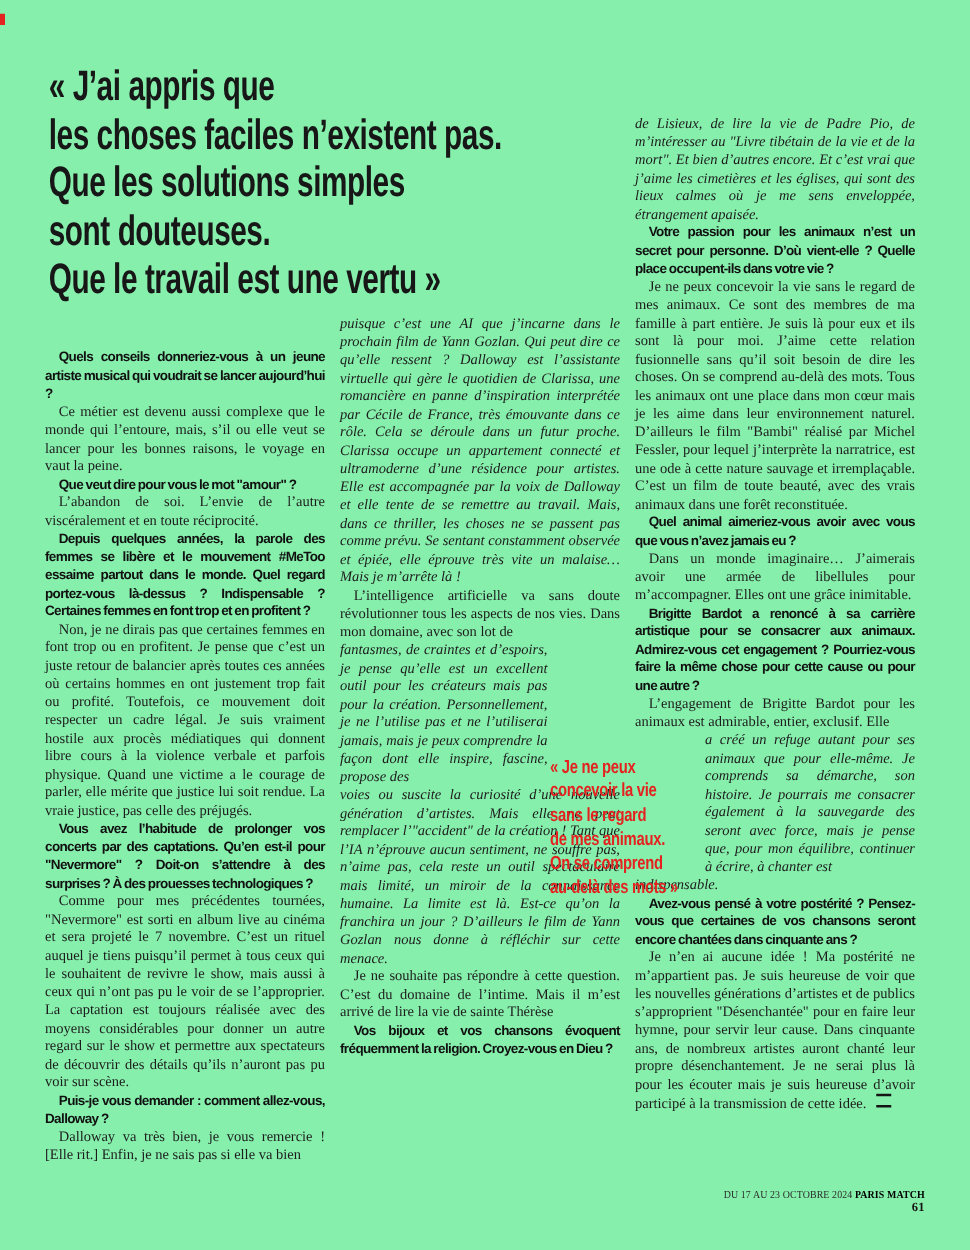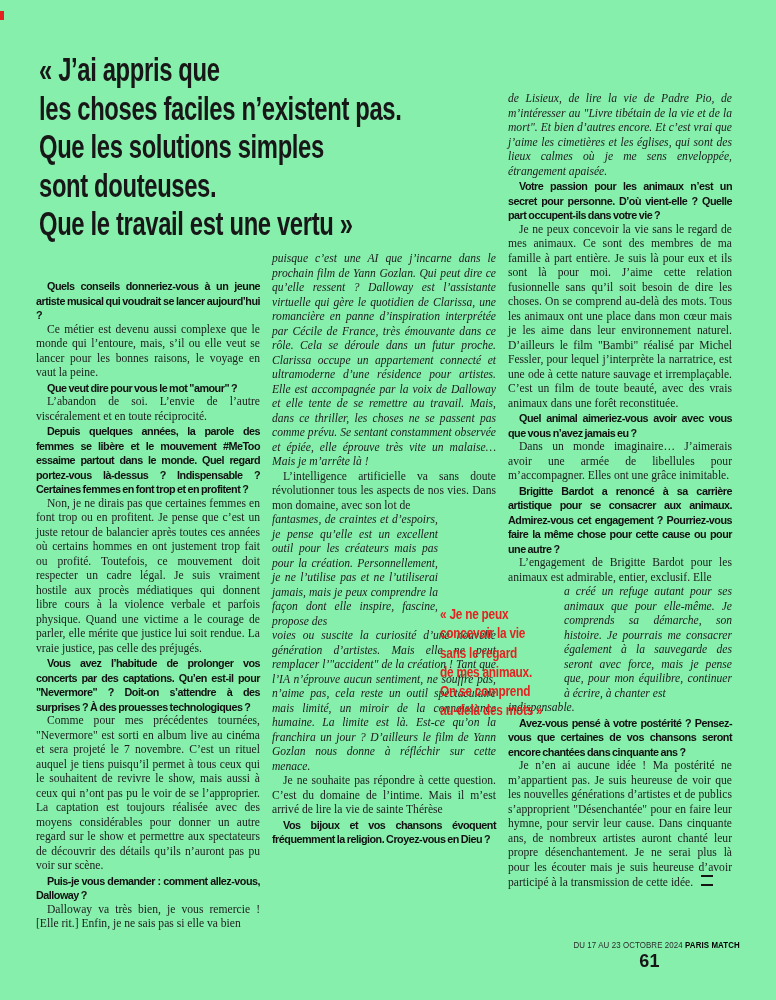--- a/index.html
+++ b/index.html
@@ -31,27 +31,27 @@
   .a-narrow-right{padding-right:58px;}
   .a-narrow-left{padding-left:56px;}
   .pull-quote{
     position:absolute;left:440px;top:604px;width:150px;
     font-family:"Liberation Sans",sans-serif;font-weight:bold;
     font-size:15.2px;line-height:19.3px;letter-spacing:-0.3px;
     color:var(--red,#e42320);
     transform:scaleX(0.78);transform-origin:0 0;white-space:nowrap;
   }
   .footer{
-    position:absolute;right:36px;bottom:28px;text-align:center;
-    font-family:Liberation Sans, sans-serif;color:#161616;
+    position:absolute;right:36px;bottom:28px;text-align:right;
+    font-family:Liberation Serif, serif;color:#161616;
   }
   .issue-line{font-size:8.6px;letter-spacing:0.1px;transform:scaleX(0.92);transform-origin:100% 0;white-space:nowrap;}
   .issue-dates{font-weight:normal;color:#2b2b2b;}
   .issue-mag{font-weight:bold;color:#000;}
-  .page-number{font-size:18px;font-weight:bold;margin-top:1px;letter-spacing:0.3px;}
+  .page-number{font-size:10px;font-weight:bold;margin-top:1px;letter-spacing:0.3px;}
   .end-mark{
     display:inline-block;width:12px;height:7px;margin-left:5px;
     border-top:2.5px solid #141414;border-bottom:2.5px solid #141414;
     vertical-align:baseline;
   }
 </style>
 </head>
 <body>
 
 <div class="page">
@@ -81,21 +81,21 @@
   <div class="col col-2">
       <div class="blk a-cont">puisque c’est une AI que j’incarne dans le prochain film de Yann Gozlan. Qui peut dire ce qu’elle ressent ? Dalloway est l’assistante virtuelle qui gère le quotidien de Clarissa, une romancière en panne d’inspiration interprétée par Cécile de France, très émouvante dans ce rôle. Cela se déroule dans un futur proche. Clarissa occupe un appartement connecté et ultramoderne d’une résidence pour artistes. Elle est accompagnée par la voix de Dalloway et elle tente de se remettre au travail. Mais, dans ce thriller, les choses ne se passent pas comme prévu. Se sentant constamment observée et épiée, elle éprouve très vite un malaise… Mais je m’arrête là !</div>
       <div class="blk a">L’intelligence artificielle va sans doute révolutionner tous les aspects de nos vies. Dans mon domaine, avec son lot de</div>
       <div class="blk a-narrow-right">fantasmes, de craintes et d’espoirs, je pense qu’elle est un excellent outil pour les créateurs mais pas pour la création. Personnellement, je ne l’utilise pas et ne l’utiliserai jamais, mais je peux comprendre la façon dont elle inspire, fascine, propose des</div>
       <div class="blk a-cont">voies ou suscite la curiosité d’une nouvelle génération d’artistes. Mais elle ne peut remplacer l’"accident" de la création ! Tant que l’IA n’éprouve aucun sentiment, ne souffre pas, n’aime pas, cela reste un outil spectaculaire mais limité, un miroir de la connaissance humaine. La limite est là. Est-ce qu’on la franchira un jour ? D’ailleurs le film de Yann Gozlan nous donne à réfléchir sur cette menace.</div>
       <div class="blk a">Je ne souhaite pas répondre à cette question. C’est du domaine de l’intime. Mais il m’est arrivé de lire la vie de sainte Thérèse</div>
       <div class="blk q">Vos bijoux et vos chansons évoquent fréquemment la religion. Croyez-vous en Dieu ?</div>
     </div>
   <div class="col col-3">
       <div class="blk a-cont">de Lisieux, de lire la vie de Padre Pio, de m’intéresser au "Livre tibétain de la vie et de la mort". Et bien d’autres encore. Et c’est vrai que j’aime les cimetières et les églises, qui sont des lieux calmes où je me sens enveloppée, étrangement apaisée.</div>
-      <div class="blk q">Votre passion pour les animaux n’est un secret pour personne. D’où vient-elle ? Quelle part occupent-ils dans votre vie ?</div>
+      <div class="blk q">Votre passion pour les animaux n’est un secret pour personne. D’où vient-elle ? Quelle place occupent-ils dans votre vie ?</div>
       <div class="blk a">Je ne peux concevoir la vie sans le regard de mes animaux. Ce sont des membres de ma famille à part entière. Je suis là pour eux et ils sont là pour moi. J’aime cette relation fusionnelle sans qu’il soit besoin de dire les choses. On se comprend au-delà des mots. Tous les animaux ont une place dans mon cœur mais je les aime dans leur environnement naturel. D’ailleurs le film "Bambi" réalisé par Michel Fessler, pour lequel j’interprète la narratrice, est une ode à cette nature sauvage et irremplaçable. C’est un film de toute beauté, avec des vrais animaux dans une forêt reconstituée.</div>
       <div class="blk q">Quel animal aimeriez-vous avoir avec vous que vous n’avez jamais eu ?</div>
       <div class="blk a">Dans un monde imaginaire… J’aimerais avoir une armée de libellules pour m’accompagner. Elles ont une grâce inimitable.</div>
       <div class="blk q">Brigitte Bardot a renoncé à sa carrière artistique pour se consacrer aux animaux. Admirez-vous cet engagement ? Pourriez-vous faire la même chose pour cette cause ou pour une autre ?</div>
       <div class="blk a">L’engagement de Brigitte Bardot pour les animaux est admirable, entier, exclusif. Elle</div>
       <div class="blk a-narrow-left">a créé un refuge autant pour ses animaux que pour elle-même. Je comprends sa démarche, son histoire. Je pourrais me consacrer également à la sauvegarde des seront avec force, mais je pense que, pour mon équilibre, continuer à écrire, à chanter est</div>
       <div class="blk a-cont">indispensable.</div>
       <div class="blk q">Avez-vous pensé à votre postérité ? Pensez-vous que certaines de vos chansons seront encore chantées dans cinquante ans ?</div>
       <div class="blk a">Je n’en ai aucune idée ! Ma postérité ne m’appartient pas. Je suis heureuse de voir que les nouvelles générations d’artistes et de publics s’approprient "Désenchantée" pour en faire leur hymne, pour servir leur cause. Dans cinquante ans, de nombreux artistes auront chanté leur propre désenchantement. Je ne serai plus là pour les écouter mais je suis heureuse d’avoir participé à la transmission de cette idée. <span class="end-mark"></span></div>
     </div>

